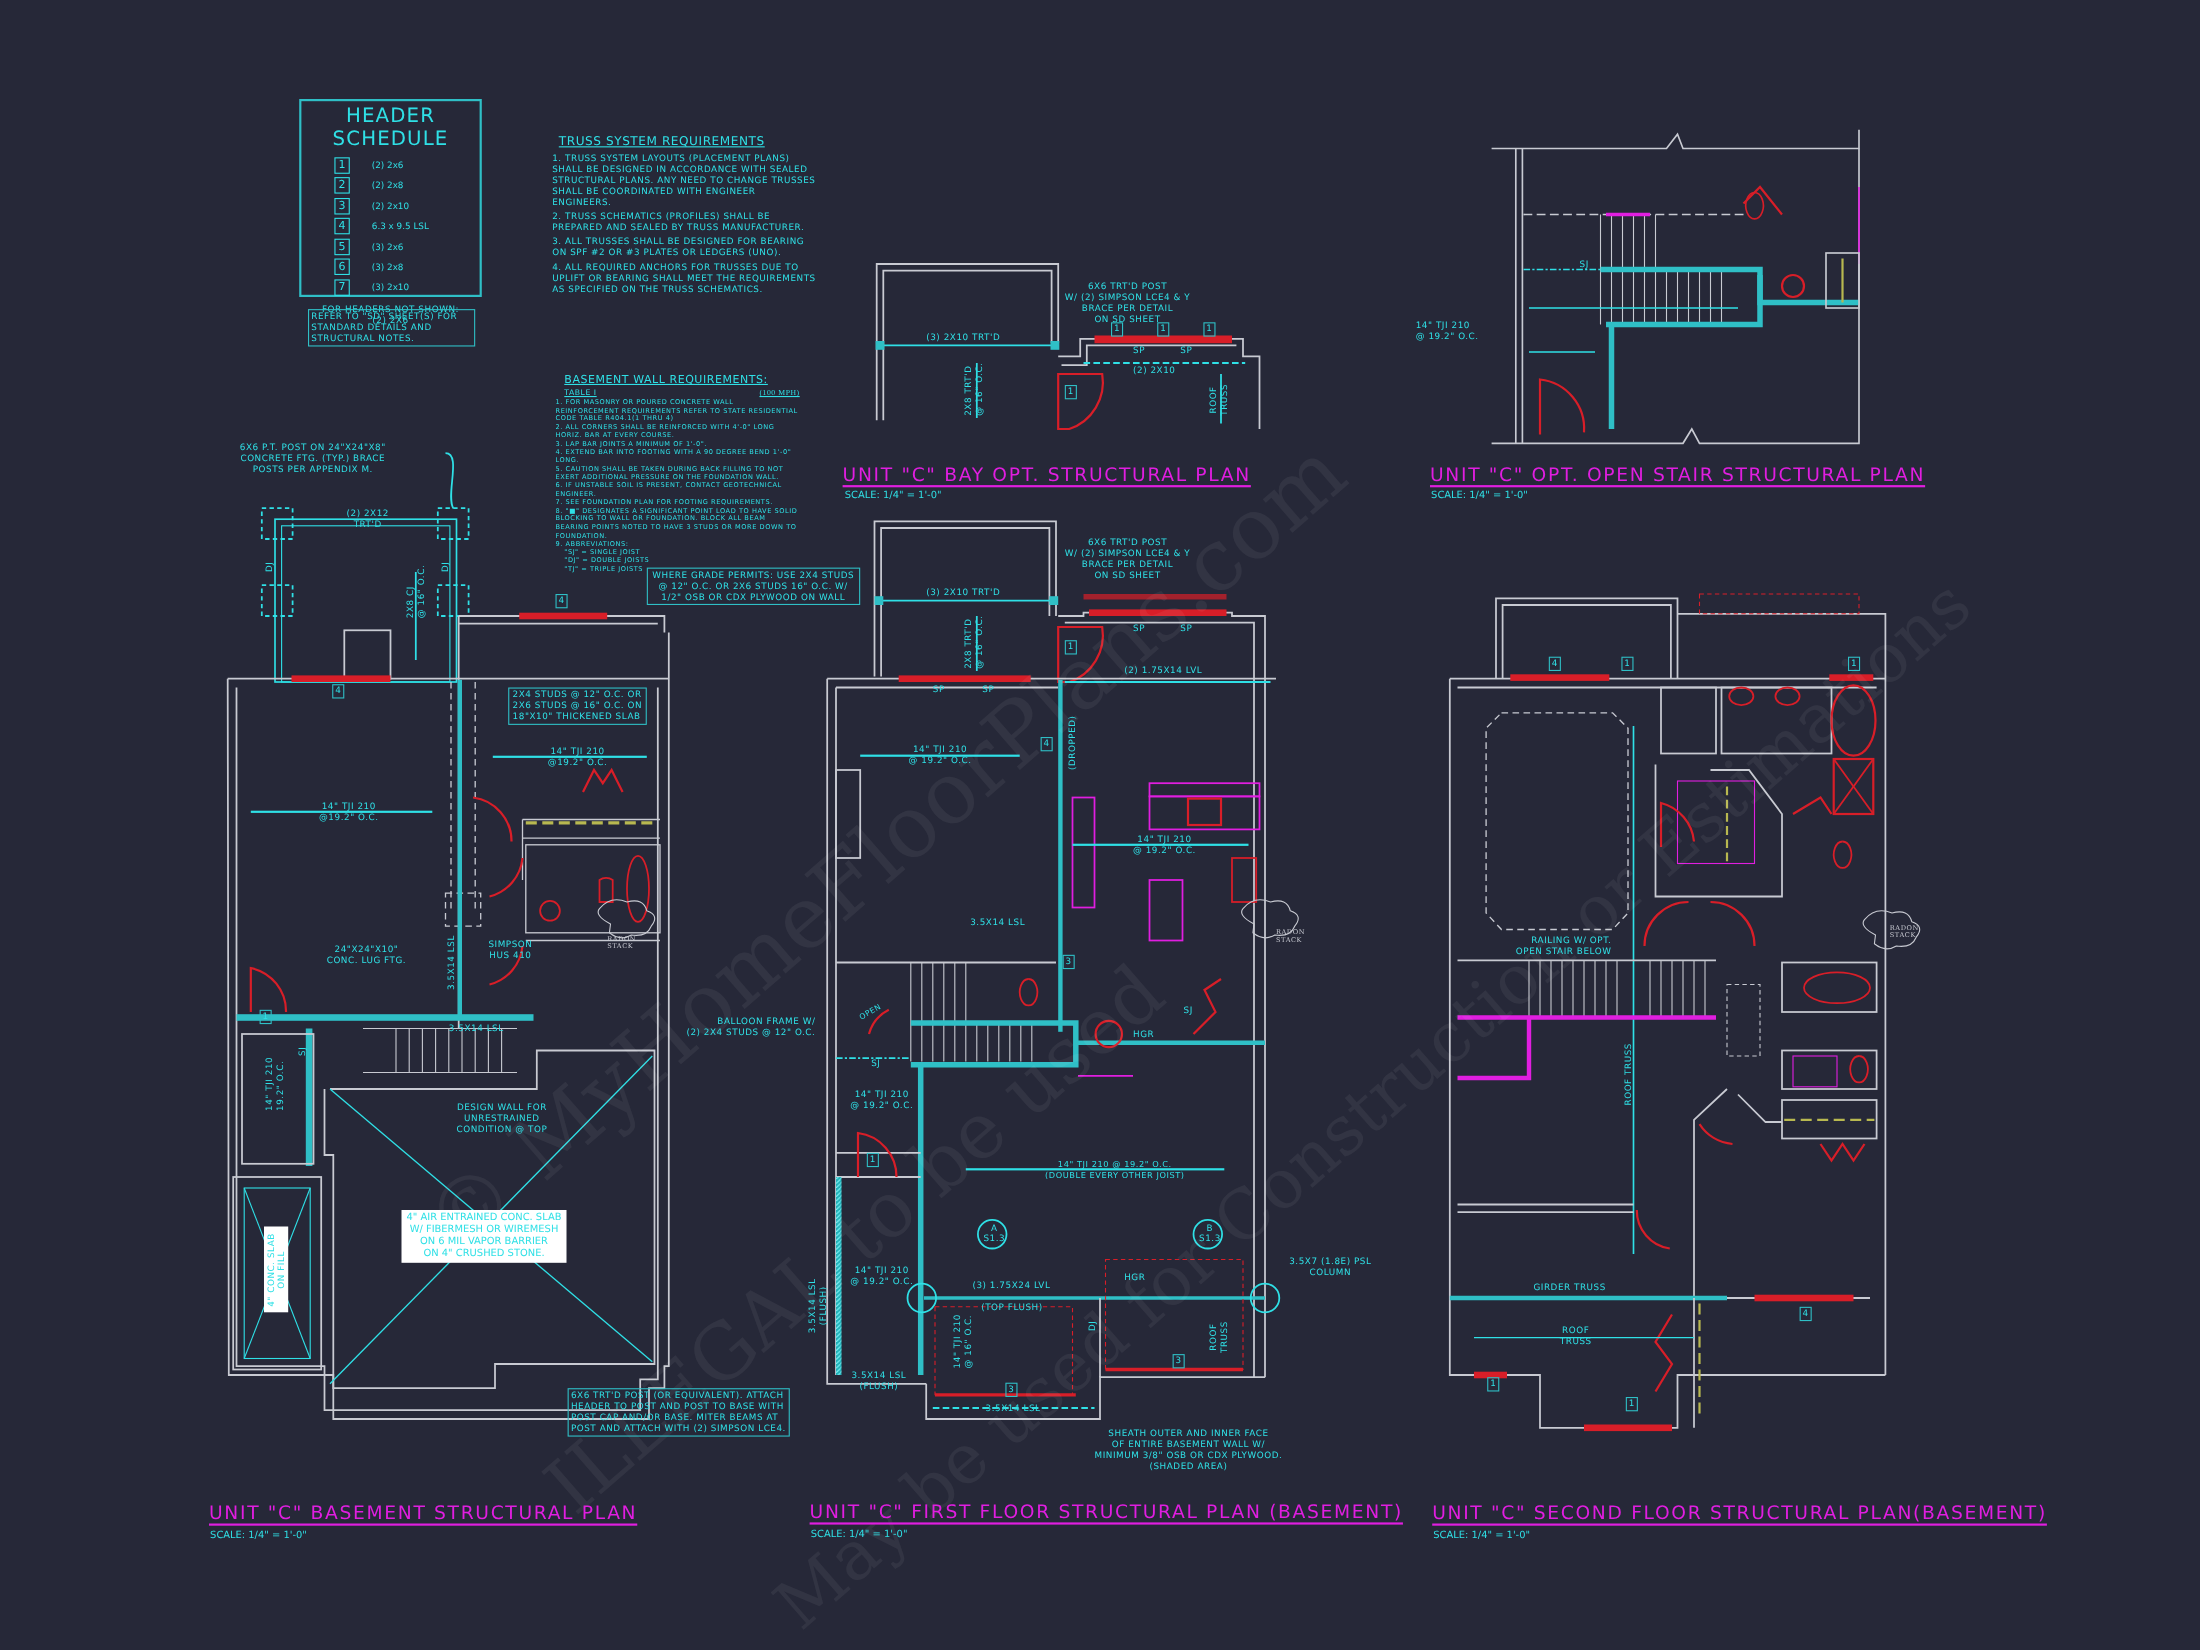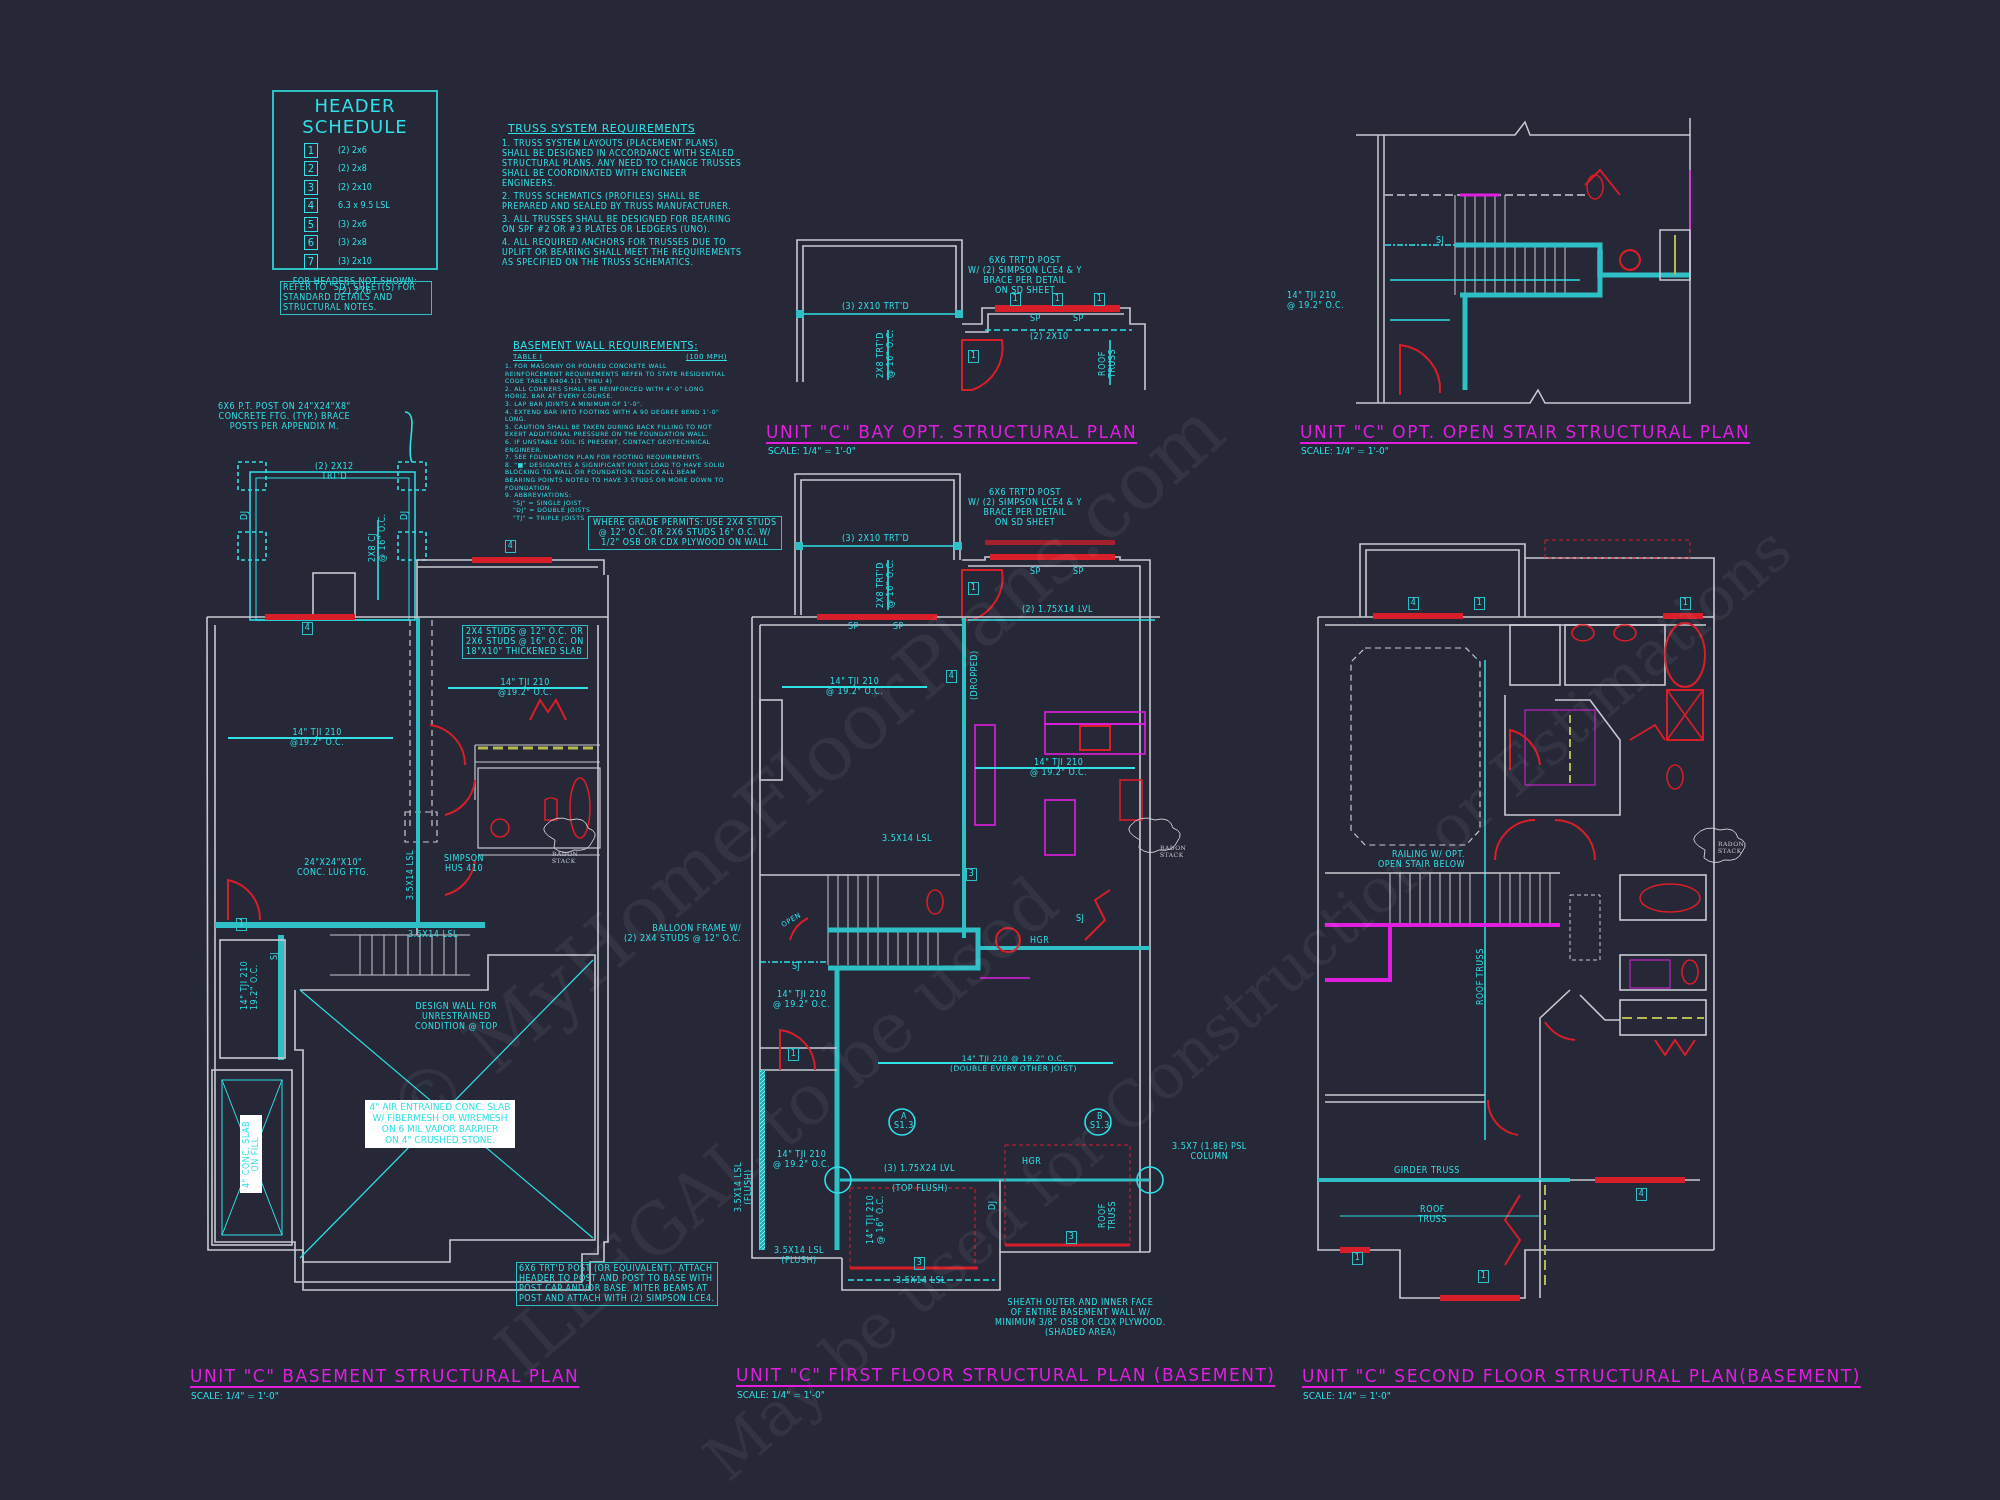--- a/index.html
+++ b/index.html
@@ -361,21 +361,21 @@
   <div class="t8" style="margin-bottom:3px;">1. TRUSS SYSTEM LAYOUTS (PLACEMENT PLANS) SHALL BE DESIGNED IN ACCORDANCE WITH SEALED STRUCTURAL PLANS. ANY NEED TO CHANGE TRUSSES SHALL BE COORDINATED WITH ENGINEER ENGINEERS.</div>
   <div class="t8" style="margin-bottom:3px;">2. TRUSS SCHEMATICS (PROFILES) SHALL BE PREPARED AND SEALED BY TRUSS MANUFACTURER.</div>
   <div class="t8" style="margin-bottom:3px;">3. ALL TRUSSES SHALL BE DESIGNED FOR BEARING ON SPF #2 OR #3 PLATES OR LEDGERS (UNO).</div>
   <div class="t8">4. ALL REQUIRED ANCHORS FOR TRUSSES DUE TO UPLIFT OR BEARING SHALL MEET THE REQUIREMENTS AS SPECIFIED ON THE TRUSS SCHEMATICS.</div>
 </div>
 
 <div class="cad" style="left:505px;top:340px;width:222px;font-size:6px;line-height:7.6px;">
   <div style="font-size:10px;line-height:12px;text-decoration:underline;margin-left:8px;">BASEMENT WALL REQUIREMENTS:</div>
   <div style="display:flex;justify-content:space-between;font-size:7px;line-height:10px;margin-left:8px;">
     <span style="text-decoration:underline;">TABLE I</span>
-    <span style="text-decoration:underline;">(100 MPH)</span>
+    <span style="text-decoration:underline;font-family:Liberation Serif, serif;">(100 MPH)</span>
   </div>
   <div>1. FOR MASONRY OR POURED CONCRETE WALL REINFORCEMENT REQUIREMENTS REFER TO STATE RESIDENTIAL CODE TABLE R404.1(1 THRU 4)</div>
   <div>2. ALL CORNERS SHALL BE REINFORCED WITH 4'-0" LONG HORIZ. BAR AT EVERY COURSE.</div>
   <div>3. LAP BAR JOINTS A MINIMUM OF 1'-0".</div>
   <div>4. EXTEND BAR INTO FOOTING WITH A 90 DEGREE BEND 1'-0" LONG.</div>
   <div>5. CAUTION SHALL BE TAKEN DURING BACK FILLING TO NOT EXERT ADDITIONAL PRESSURE ON THE FOUNDATION WALL.</div>
   <div>6. IF UNSTABLE SOIL IS PRESENT, CONTACT GEOTECHNICAL ENGINEER.</div>
   <div>7. SEE FOUNDATION PLAN FOR FOOTING REQUIREMENTS.</div>
   <div>8. "■" DESIGNATES A SIGNIFICANT POINT LOAD TO HAVE SOLID BLOCKING TO WALL OR FOUNDATION. BLOCK ALL BEAM BEARING POINTS NOTED TO HAVE 3 STUDS OR MORE DOWN TO FOUNDATION.</div>
   <div>9. ABBREVIATIONS:</div>

